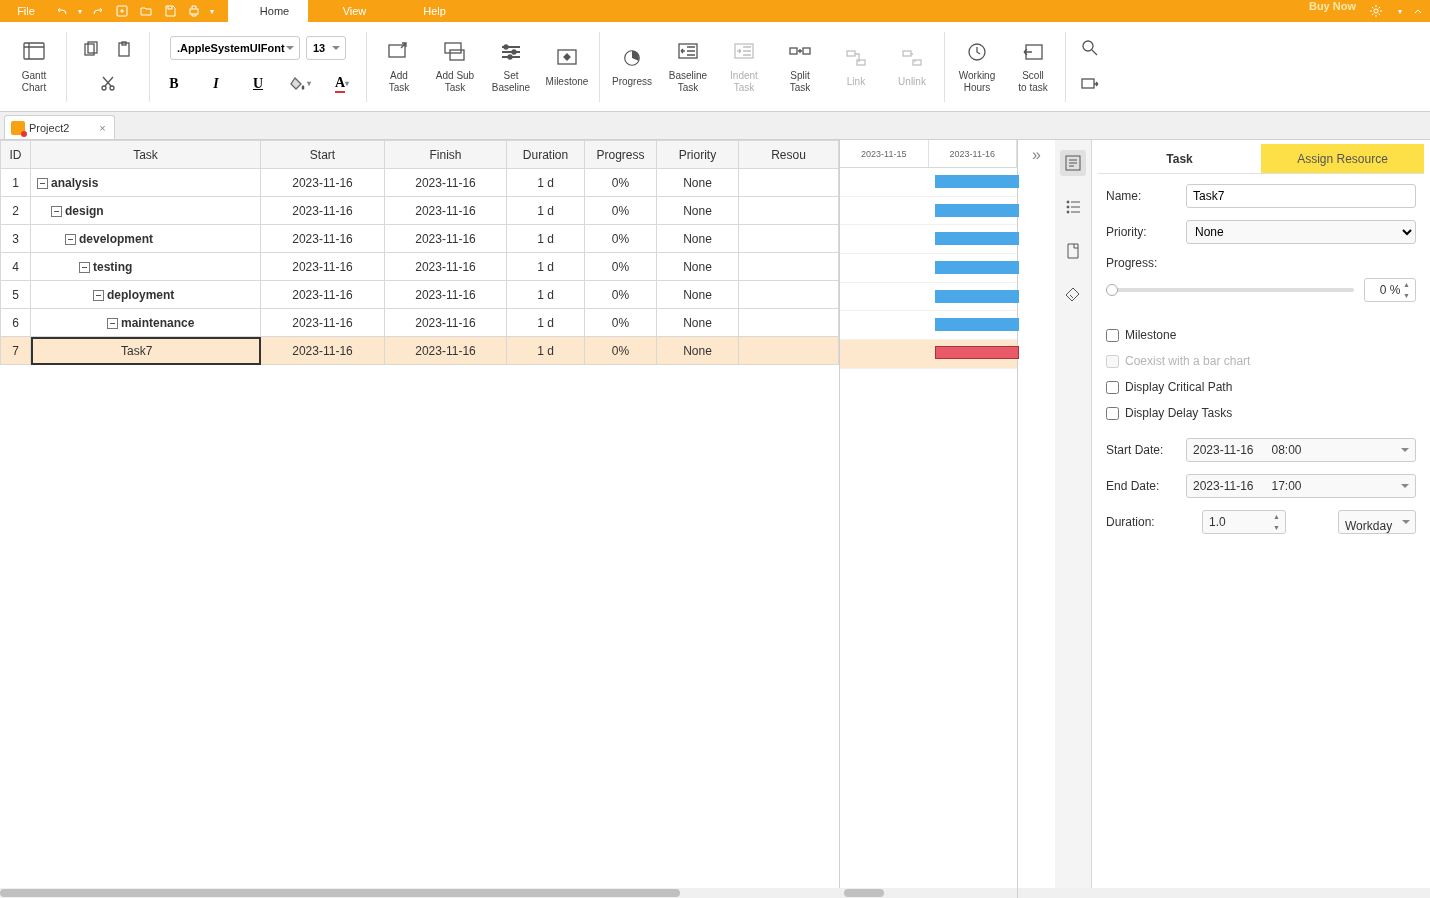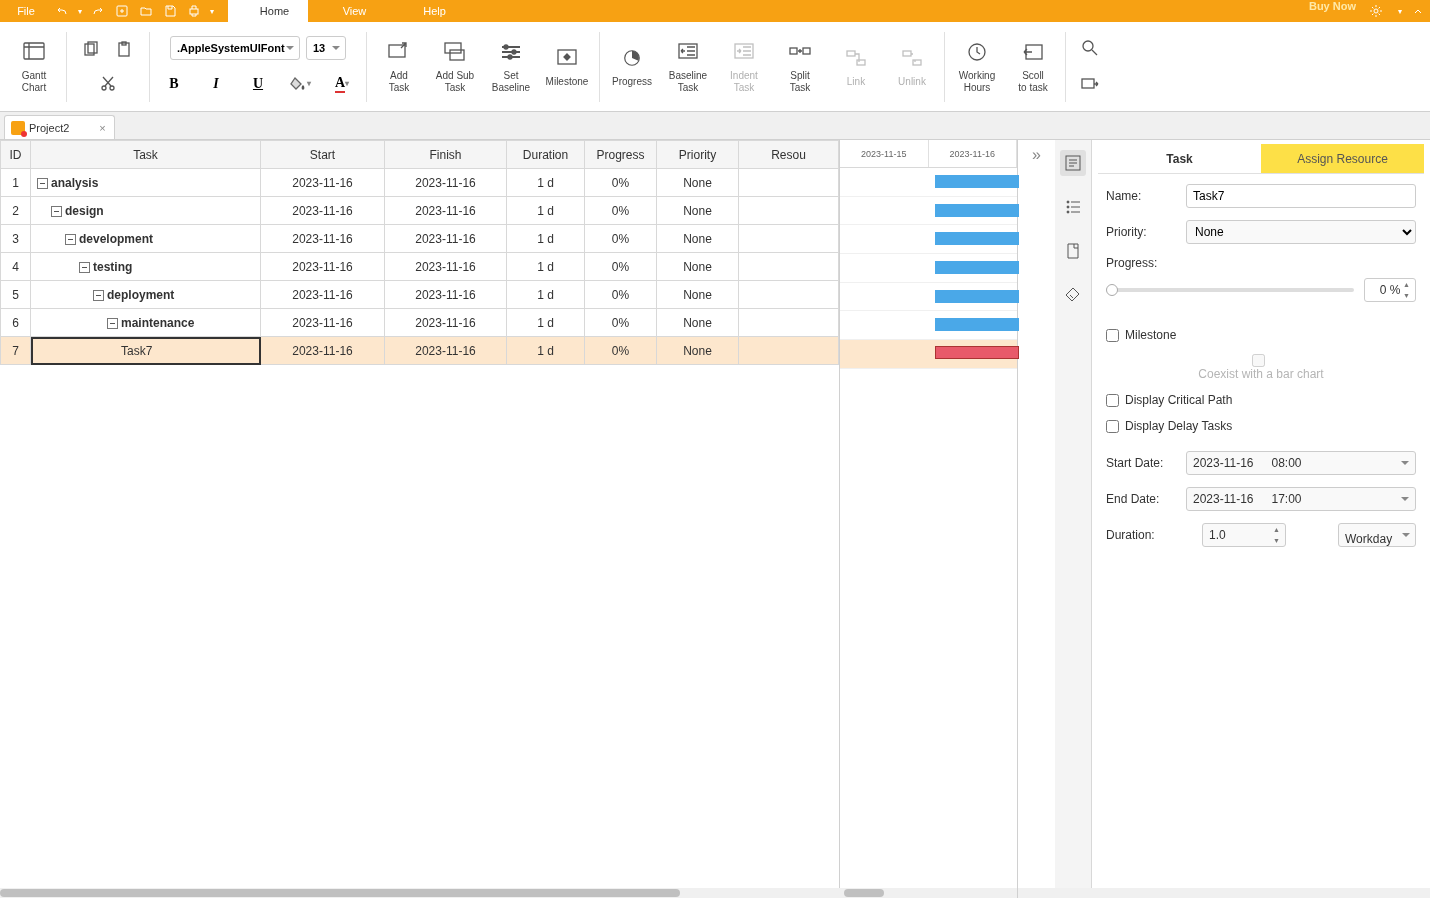--- a/index.html
+++ b/index.html
@@ -86,21 +86,21 @@
 .form-row input[type=text]{ flex:1; height:24px; border:1px solid #ccc; border-radius:3px; padding:0 6px; font-size:12px;}
 .form-row select{ flex:1; height:24px; border:1px solid #ccc; border-radius:3px; padding:0 4px; font-size:12px; background:#f9f9f9;}
 .slider-wrap{ flex:1; display:flex; align-items:center;}
 .slider{ flex:1; appearance:none; height:4px; background:#ddd; border-radius:2px;}
 .slider::-webkit-slider-thumb{ appearance:none; width:12px; height:12px; border-radius:50%; background:#fff; border:1px solid #aaa;}
 .pct-box{ width:52px; height:24px; border:1px solid #ccc; border-radius:3px; margin-left:10px; display:flex; align-items:center; justify-content:center; position:relative;}
 .spinner-arrows{ position:absolute; right:2px; top:2px; bottom:2px; width:10px; display:flex; flex-direction:column; justify-content:space-between;}
 .spinner-arrows span{ font-size:7px; line-height:7px; color:#777;}
 .check-row{ display:flex; align-items:center; margin-bottom:12px; font-size:12px;}
 .check-row input{ margin-right:6px;}
-.check-row.muted{ color:#b5b5b5;flex-direction:column;}
+.check-row.muted{ color:#b5b5b5;}
 .date-ctrl{ flex:1; height:24px; border:1px solid #ccc; border-radius:3px; background:#f9f9f9; display:flex; align-items:center; padding:0 6px; position:relative;}
 .date-ctrl .date-part{ margin-right:18px;}
 .date-ctrl::after{ content:''; position:absolute; right:6px; top:9px; border:4px solid transparent; border-top-color:#888;}
 .dur-box{ width:84px; height:24px; border:1px solid #ccc; border-radius:3px; background:#f9f9f9; display:flex; align-items:center; padding:0 6px; position:relative;}
 .unit-box{ width:78px; height:24px; border:1px solid #ccc; border-radius:3px; background:#f9f9f9; display:flex; align-items:flex-end; padding:0 6px; margin-left:auto; position:relative;}
 .unit-box::after{ content:''; position:absolute; right:5px; top:9px; border:4px solid transparent; border-top-color:#888;}
 
 
 .hscroll{ position:absolute; left:0; right:0; bottom:0; height:10px; background:#f0f0f0;}
 .hscroll .thumb{ position:absolute; height:8px; top:1px; background:#c0c0c0; border-radius:4px;}

